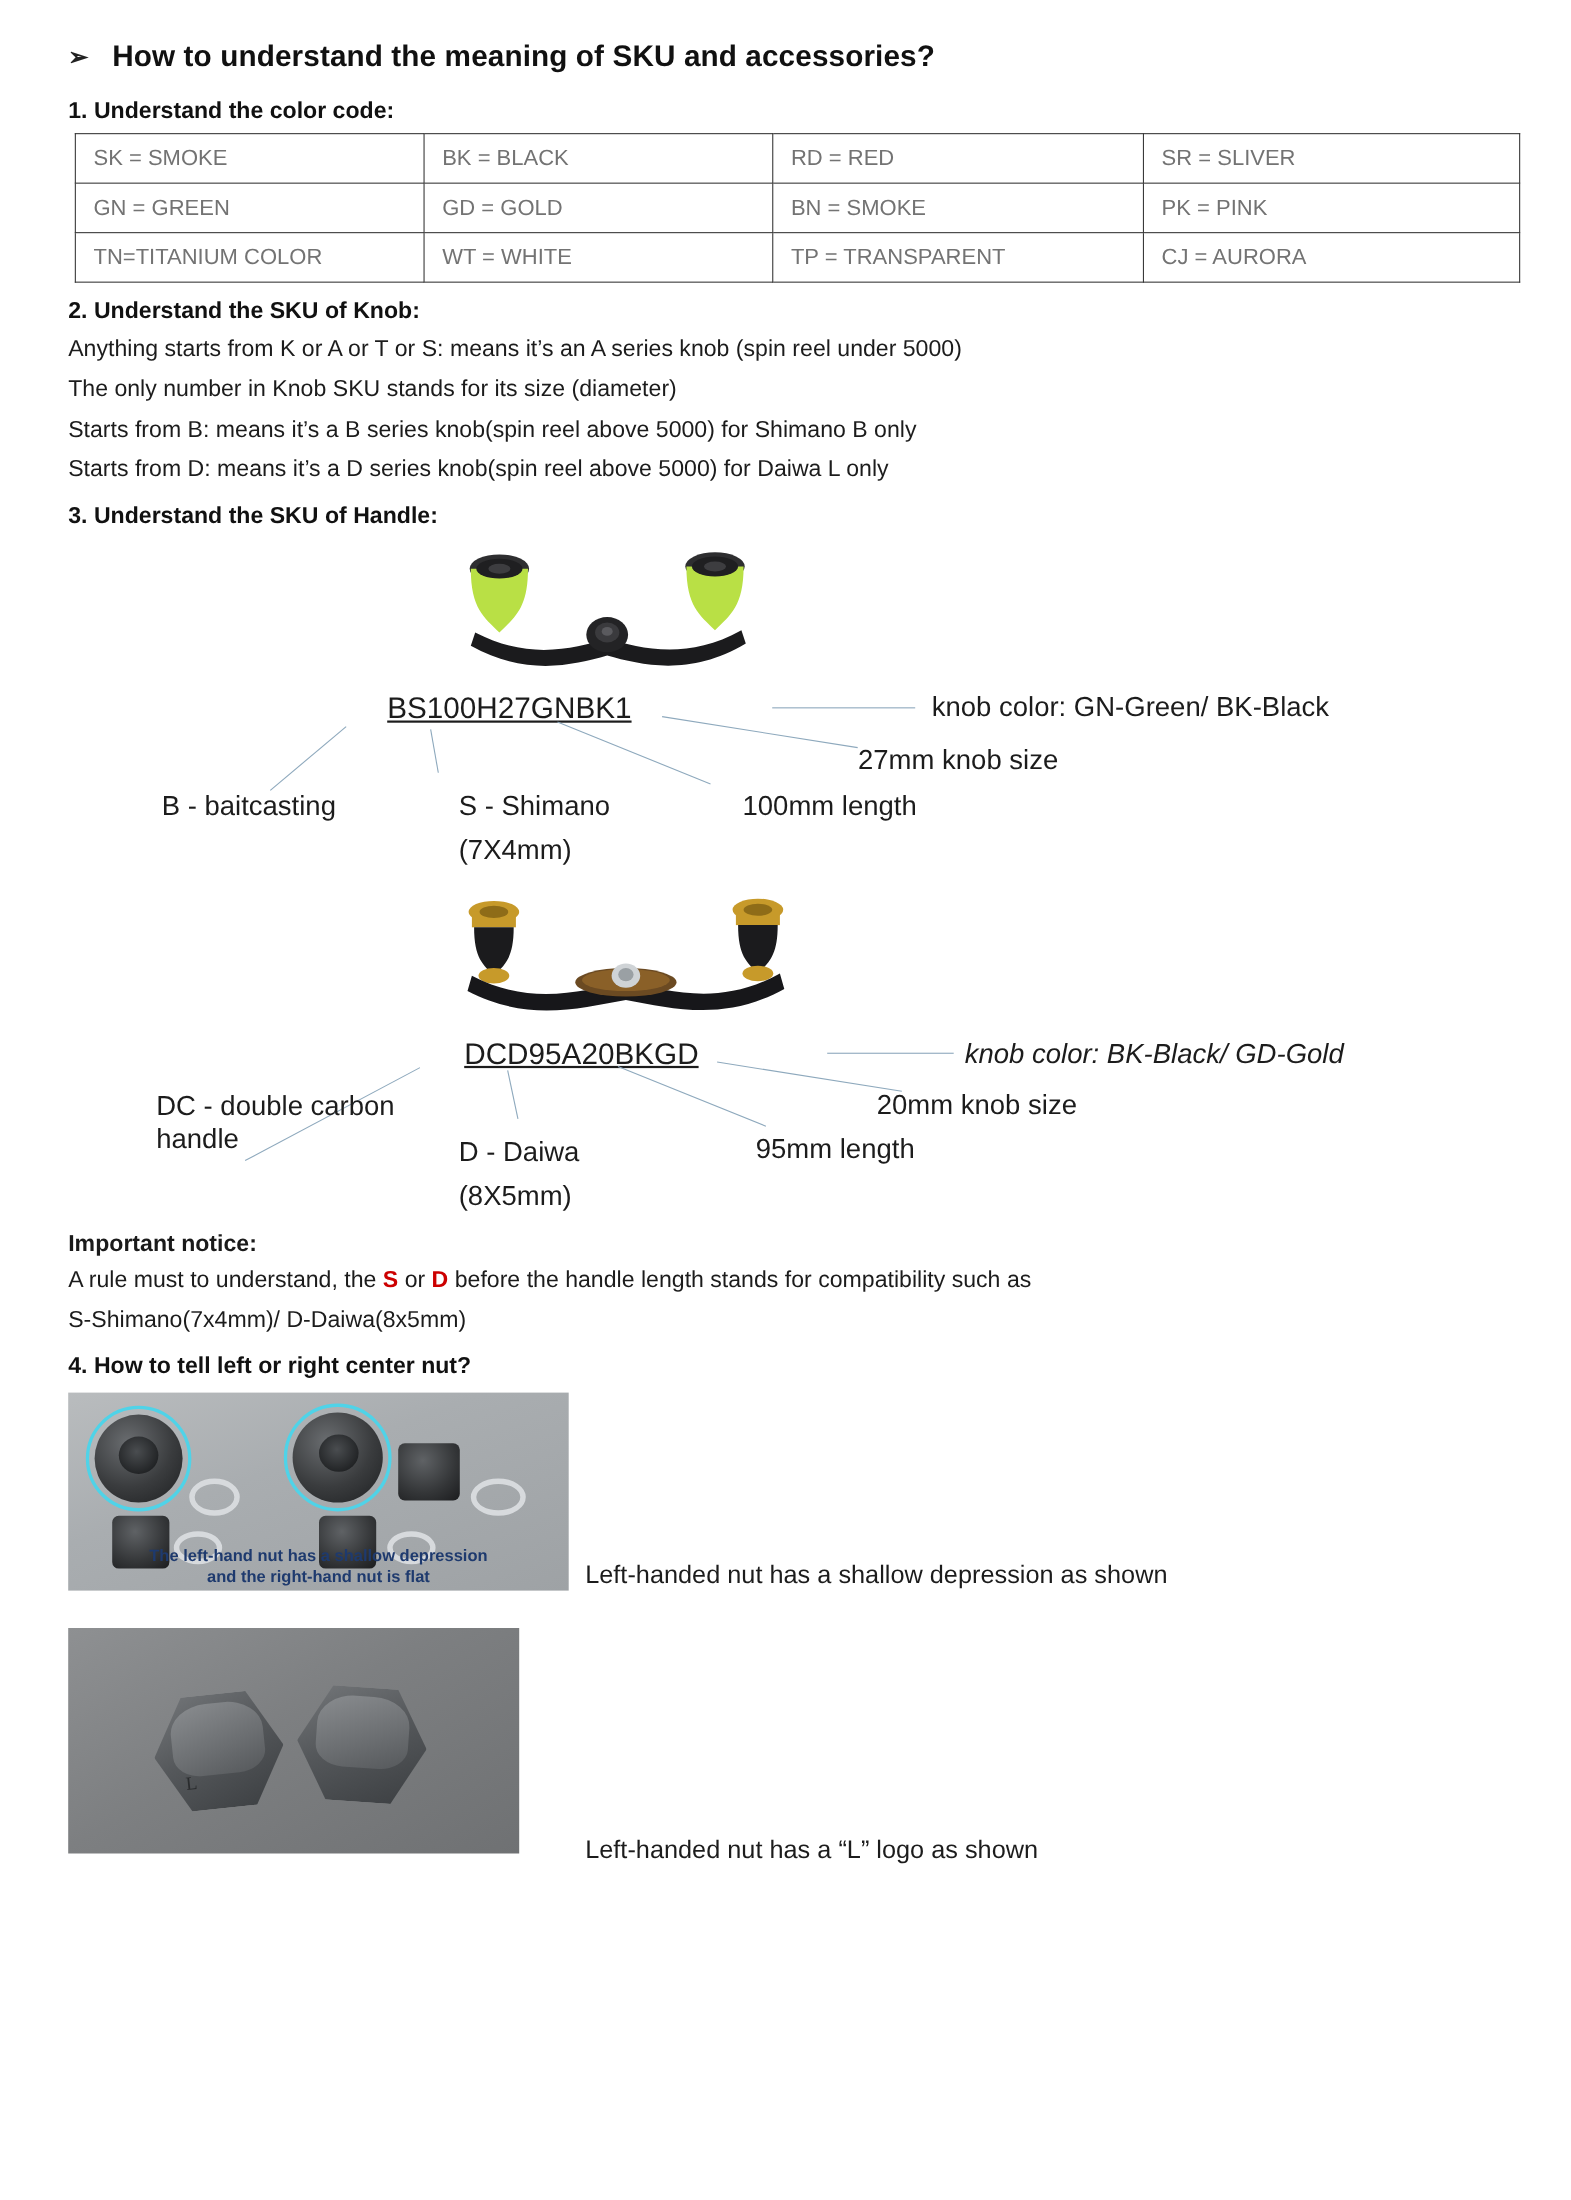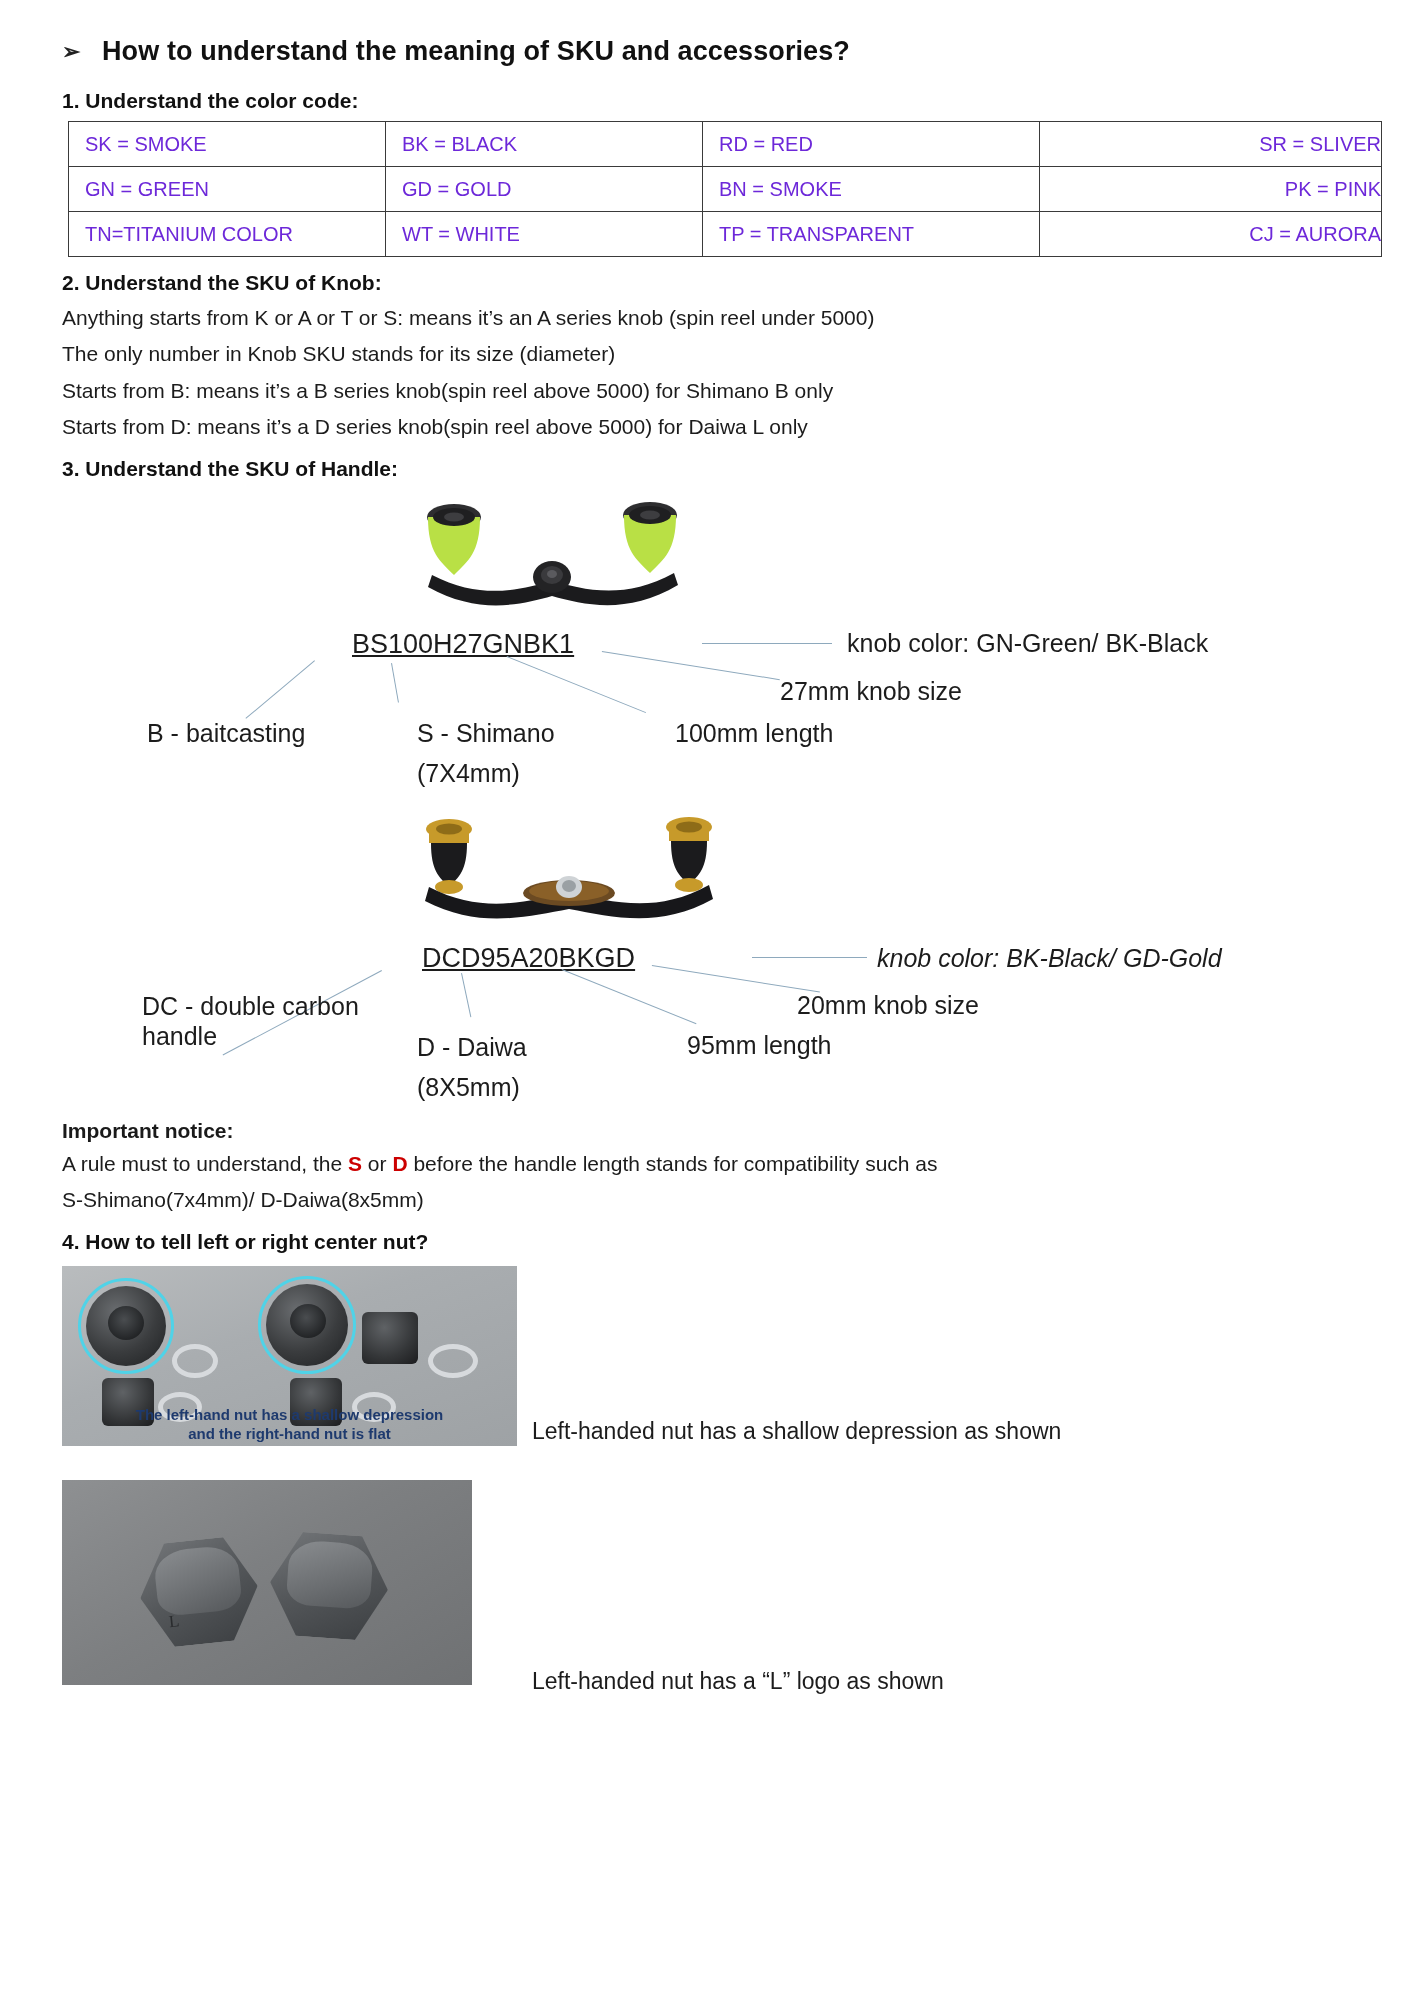--- a/index.html
+++ b/index.html
@@ -61,27 +61,27 @@
     border-collapse: collapse;
     width: 1245px;
     margin: 6px 0 12px 6px;
     table-layout: fixed;
   }
   table.color-table td {
     border: 1px solid #3a3a3a;
     font-size: 20px;
     padding: 9px 0 9px 16px;
     height: 26px;
-    color: #6d28d9;
+    color: #737373;
     white-space: nowrap;
   }
   table.color-table td:nth-child(1) { width: 300px; }
   table.color-table td:nth-child(2) { width: 300px; }
   table.color-table td:nth-child(3) { width: 320px; }
-  table.color-table td:nth-child(4) { width: 325px; text-align: right; }
+  table.color-table td:nth-child(4) { width: 325px; }
 
   
   .figure {
     position: relative;
     margin: 10px 0 0 0;
   }
   .fig1 { height: 300px; }
   .fig2 { height: 300px; }
 
   .handle-img {

